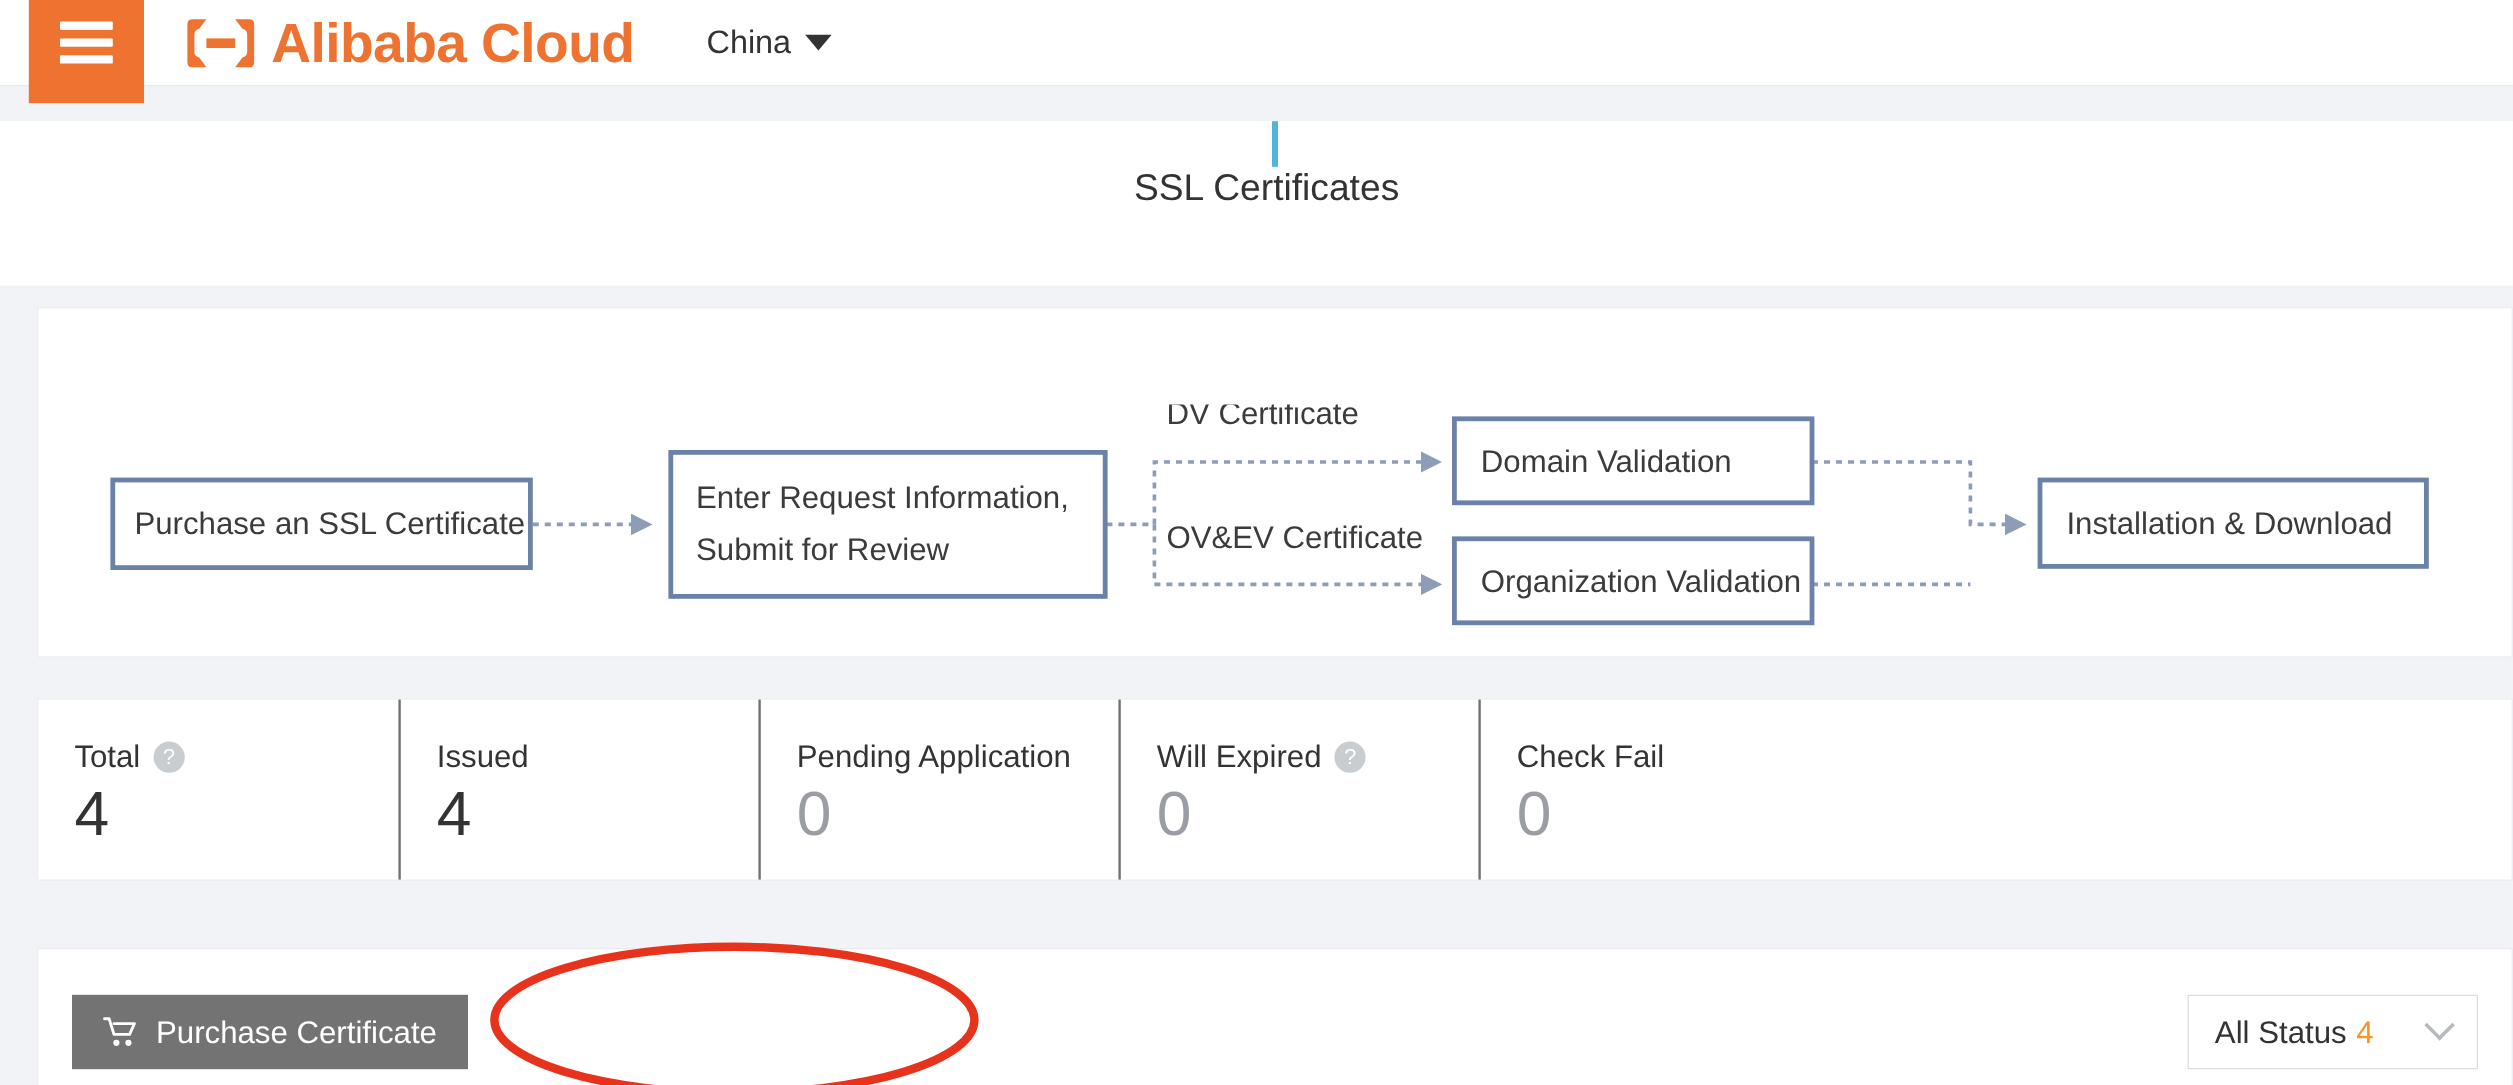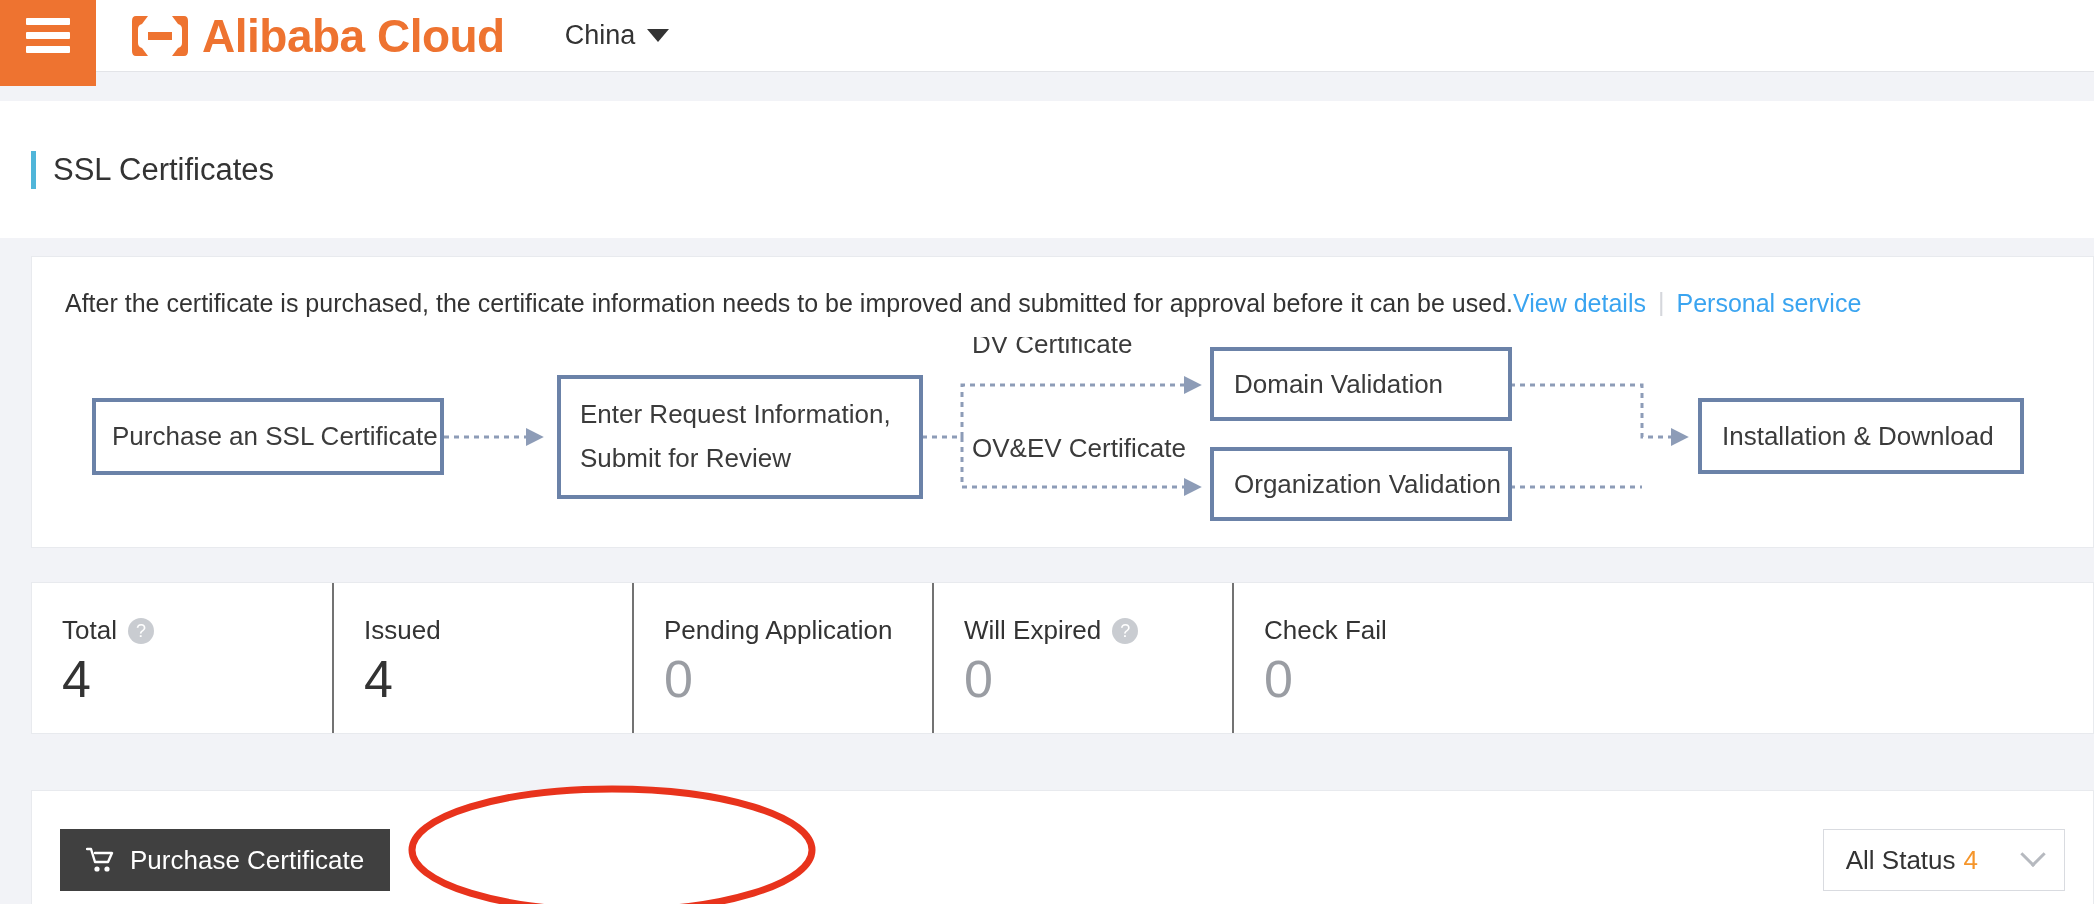--- a/index.html
+++ b/index.html
@@ -9,21 +9,21 @@
     font-family: "Liberation Sans", sans-serif;
     overflow: hidden;
   }
 
   
   .header {
     position: absolute; top: 0; left: 0;
     width: 2094px; height: 72px;
     background: #ffffff;
     border-bottom: 1px solid #e3e4e8;
-    display: flex; align-items: center;
+    display: flex; align-items: center; padding-left: 24px;
   }
   .hamburger {
     width: 96px; height: 100px;
     background: #ee7330;
     display: flex; flex-direction: column;
     align-items: center; justify-content: center;
     gap: 7px; cursor: pointer; flex: 0 0 auto;
   }
   .hamburger span {
     display: block; width: 44px; height: 7px;
@@ -50,21 +50,21 @@
     border-left: 11px solid transparent;
     border-right: 11px solid transparent;
     border-top: 13px solid #333333;
   }
 
   
   .page-title-bar {
     position: absolute; top: 101px; left: 0;
     width: 2094px; height: 137px;
     background: #ffffff;
-    display: flex; align-items: center;
+    display: flex; align-items: center; flex-direction: column;
   }
   .title-accent {
     width: 5px; height: 38px;
     background: #4fb5d9; margin-left: 31px;
   }
   .page-title {
     font-size: 31px; color: #333333;
     margin-left: 17px; font-weight: normal;
   }
 
@@ -115,21 +115,21 @@
   }
   .stat-value.zero { color: #9a9da3; }
 
   
   #toolbar-card { top: 790px; width: 2063px; height: 140px; }
   .toolbar {
     display: flex; align-items: center;
     padding: 22px 28px; height: 100%;
   }
   .btn-purchase {
-    background: #404040; color: #ffffff;
+    background: #737373; color: #ffffff;
     font-size: 26px; border: none;
     height: 62px; padding: 0 26px;
     display: flex; align-items: center; gap: 14px;
     cursor: pointer; font-family: inherit; justify-content: space-between;
   }
   .btn-upload {
     background: #ffffff; color: #5a5f66;
     font-size: 26px; border: 1px solid #c9ccd1;
     height: 62px; padding: 0 26px; margin-left: 38px;
     display: flex; align-items: center; gap: 12px;
@@ -184,23 +184,20 @@
   </div>
 </div>
 
 <div class="page-title-bar">
   <div class="title-accent"></div>
   <h1 class="page-title">SSL Certificates</h1>
 </div>
 
 <div class="card" id="notice-card">
 
-  <div class="notice-text">
-    <span>After the certificate is purchased, the certificate information needs to be improved and submitted for approval before it can be used.</span><span class="notice-link">View details</span><span class="notice-sep">|</span><span class="notice-link">Personal service</span>
-  </div>
 
   <svg class="flow" viewBox="0 0 2063 200">
     <defs>
       <marker id="arrow" viewBox="0 0 10 10" refX="9" refY="5" markerWidth="6" markerHeight="6" orient="auto-start-reverse">
         <path d="M 0 0 L 10 5 L 0 10 z" fill="#8d9cb7"></path>
       </marker>
     </defs>
 
     <g stroke="#8d9cb7" stroke-width="3" stroke-dasharray="5 5" fill="none">
       <line x1="412" y1="100" x2="510" y2="100" marker-end="url(#arrow)"></line>

